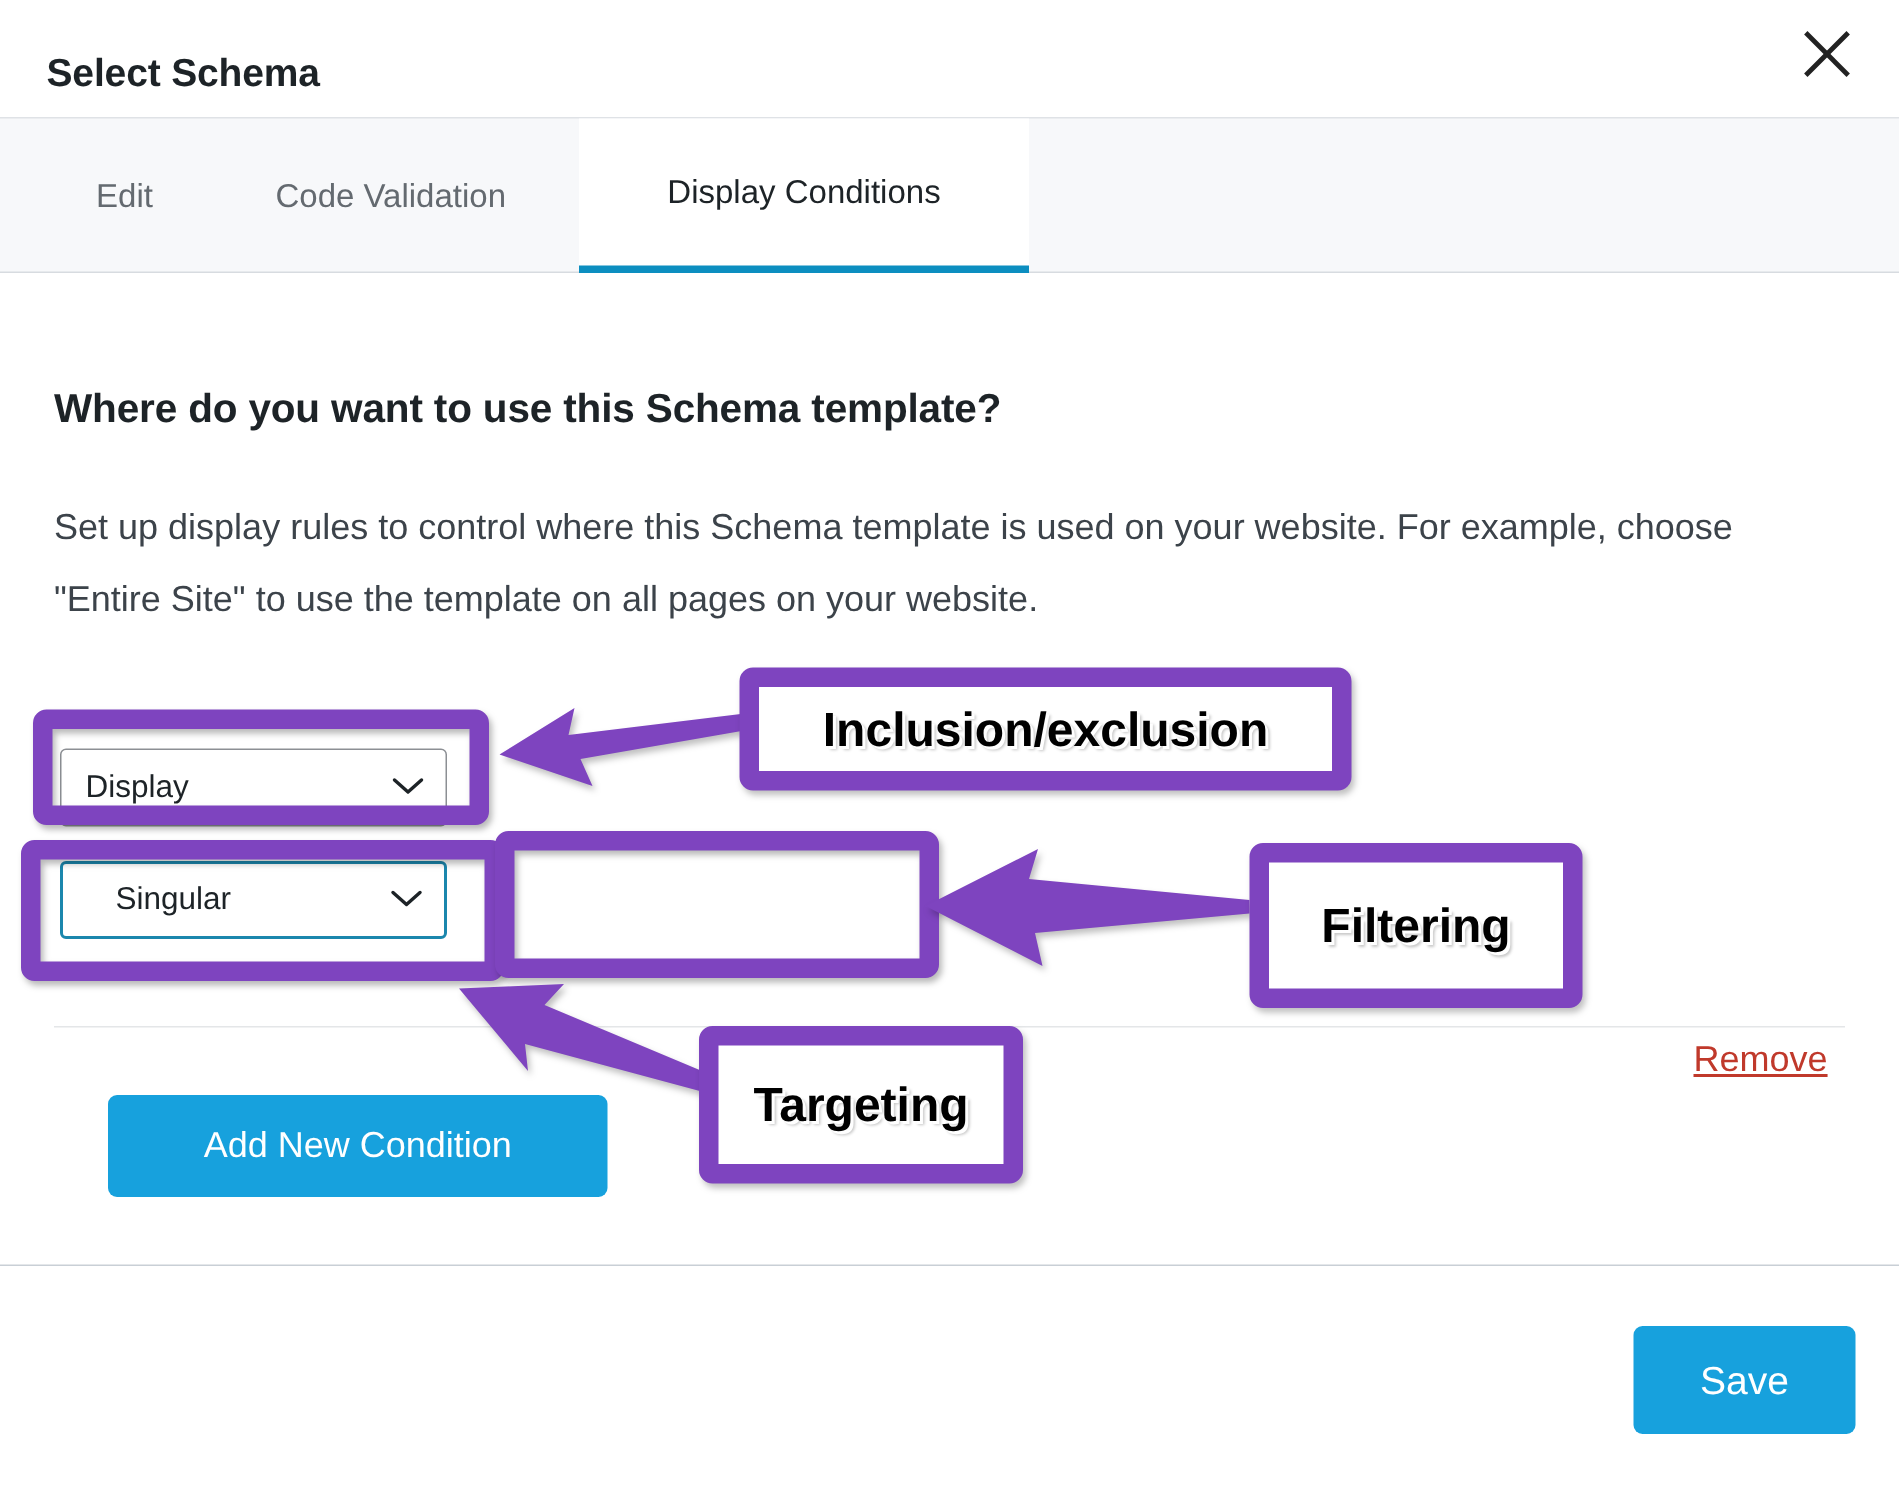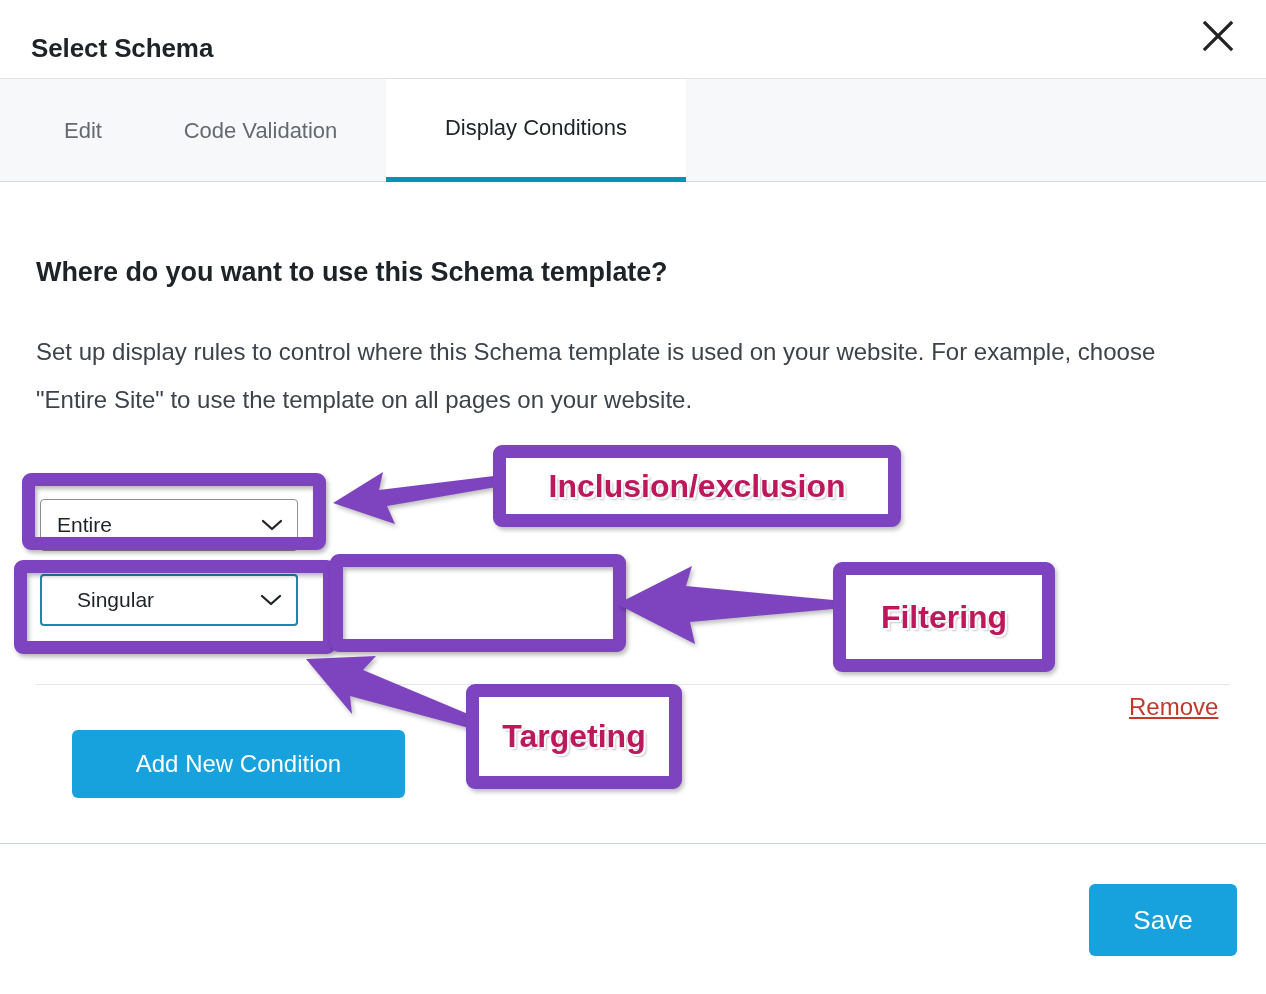--- a/index.html
+++ b/index.html
@@ -239,21 +239,21 @@
     border: 13px solid #7e44bf;
     border-radius: 9px;
     background: #ffffff;
     display: flex;
     align-items: center;
     justify-content: center;
     filter: drop-shadow(2px 3px 2px rgba(0,0,0,0.25));
   }
   .anno-label span {
     font-weight: bold;
-    color: #be185d;
+    color: #000000;
     text-shadow: 2px 2px 0 #ffffff, 3px 3px 2px rgba(0,0,0,0.22);
     white-space: nowrap;
   }
 
   
   #anno-box-include  { left: 22px;  top: 473px; width: 304px; height: 77px; }
   #anno-box-target   { left: 14px;  top: 560px; width: 322px; height: 94px; }
   #anno-box-filter   { left: 330px; top: 554px; width: 296px; height: 98px; }
 
   #anno-lbl-inclusion { left: 493px; top: 445px; width: 408px; height: 82px; }
@@ -288,21 +288,21 @@
   <button class="tab" id="tab-edit">Edit</button>
   <button class="tab" id="tab-code">Code Validation</button>
   <button class="tab active" id="tab-display">Display Conditions</button>
 </div>
 
 <div class="modal-body">
   <div class="heading">Where do you want to use this Schema template?</div>
   <div class="description">Set up display rules to control where this Schema template is used on your website. For example, choose "Entire Site" to use the template on all pages on your website.</div>
 
   <div class="select-box" id="select-include">
-    <span>Entire</span>
+    <span>Display</span>
     <span class="chev">
       <svg width="22" height="14" viewBox="0 0 22 14">
         <polyline points="2,3 11,11 20,3" fill="none" stroke="#1d2327" stroke-width="2.3" stroke-linecap="round" stroke-linejoin="round"></polyline>
       </svg>
     </span>
   </div>
 
   <div class="select-box focused" id="select-singular">
     <span>Singular</span>
     <span class="chev">

